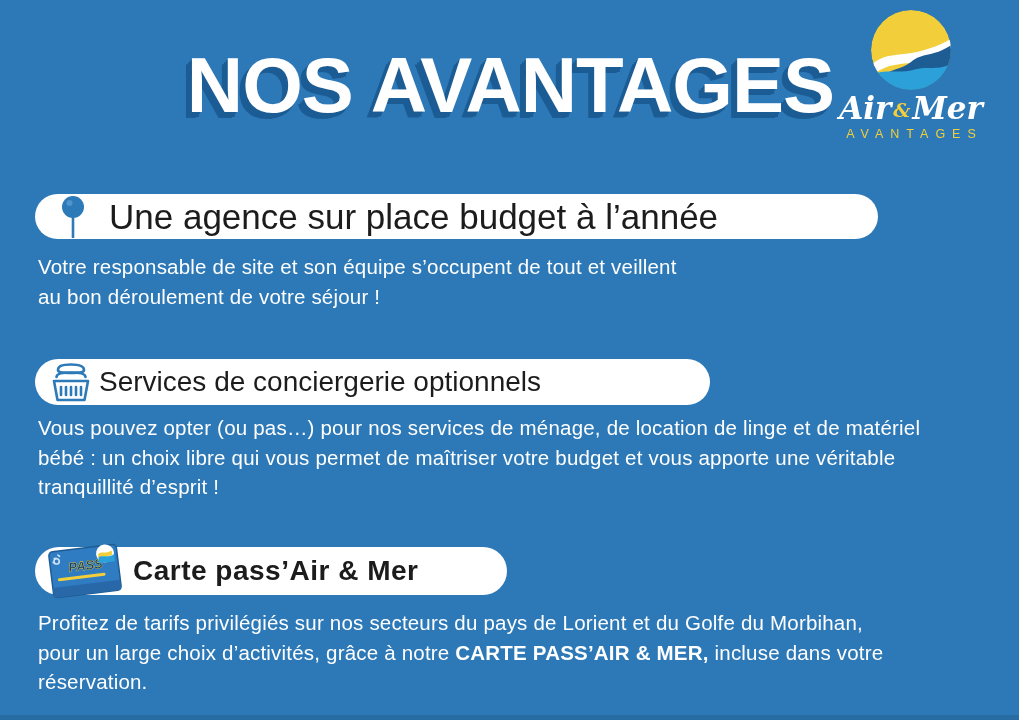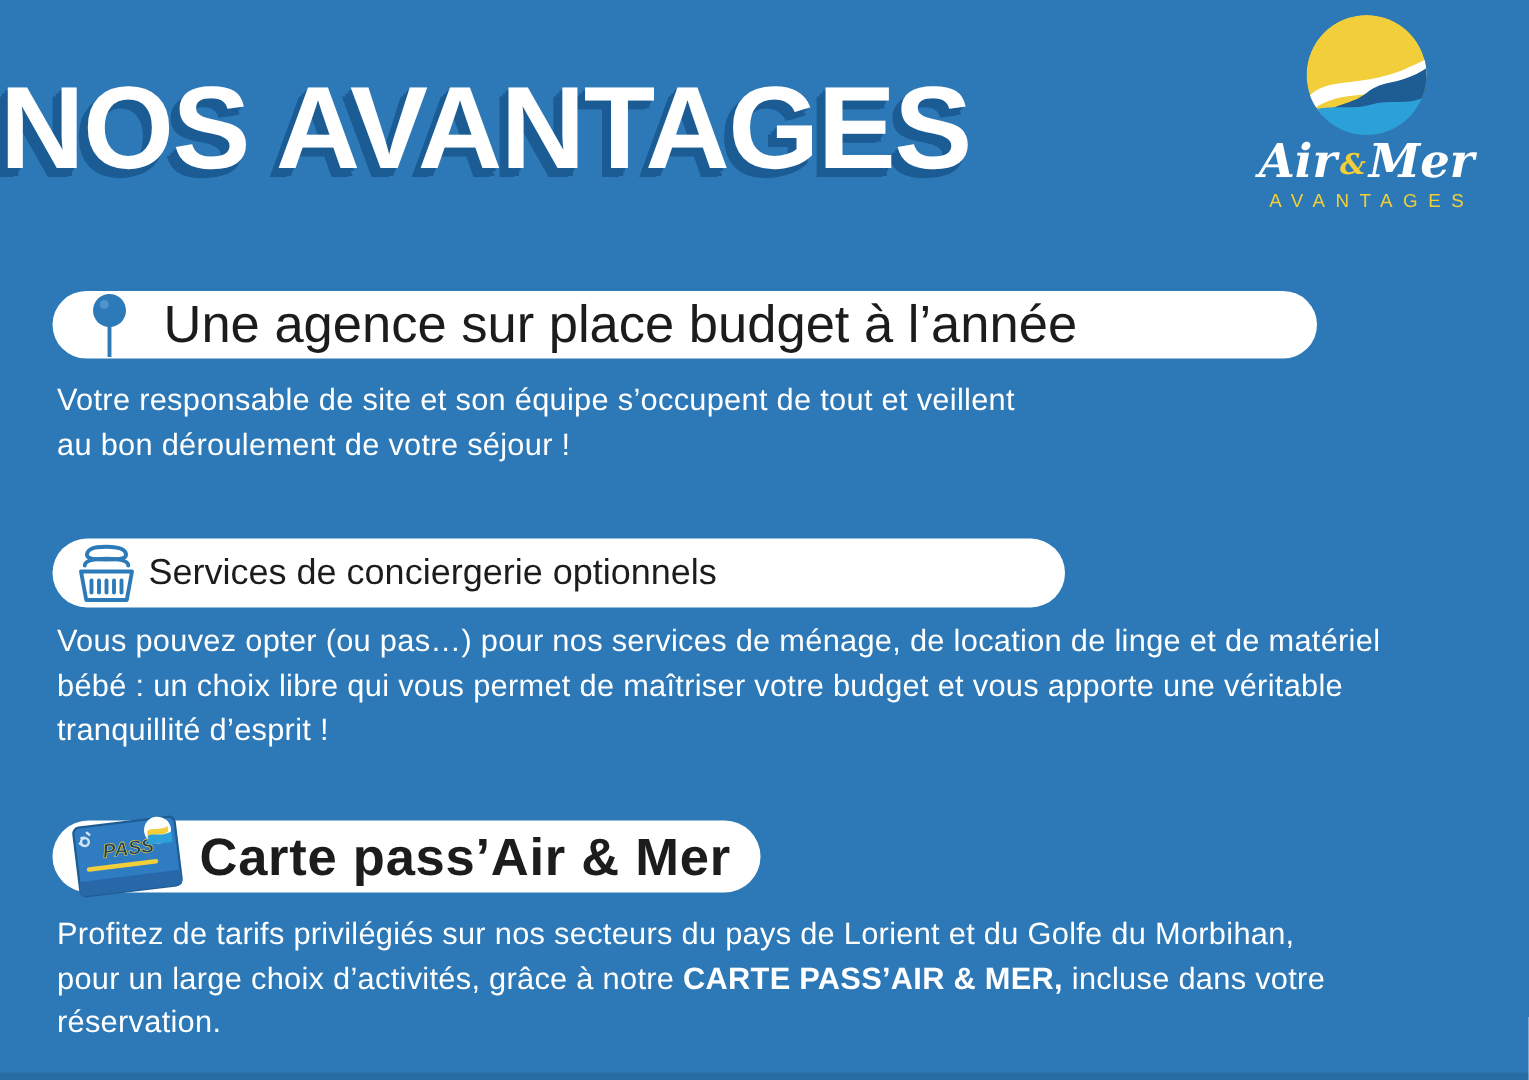--- a/index.html
+++ b/index.html
@@ -6,21 +6,21 @@
   .page{
     position:relative;
     width:1019px;height:720px;
     background:#2d79b7;
     overflow:hidden;
     font-family:"Liberation Sans", sans-serif;
   }
   
   .title{
     position:absolute;left:0;top:40px;right:185px;
-    text-align:left;
+    text-align:right;
     font-size:78px;font-weight:700;letter-spacing:-1px;
     color:#ffffff;
     text-shadow:-2px 2px 0 #1c5c94,-4px 4px 0 #1c5c94,-6px 6px 0 #1c5c94,-3px 5px 0 #1c5c94;
     white-space:nowrap;
   }
   
   .logo{
     position:absolute;top:10px;right:18px;width:180px;
     display:flex;flex-direction:column;align-items:center;
   }
@@ -41,23 +41,23 @@
   .pill{
     position:absolute;background:#ffffff;border-radius:40px;
     display:flex;align-items:center;box-sizing:border-box;
   }
   .pill .heading{
     color:#1c1c1c;white-space:nowrap;line-height:1;
   }
   .pill-agency{left:35px;top:194px;width:843px;height:45px;padding-left:74px;}
   .pill-agency .heading{font-size:35px;font-weight:400;}
   .pill-concierge{left:35px;top:359px;width:675px;height:46px;padding-left:64px;}
-  .pill-concierge .heading{font-size:24px;font-weight:400;}
+  .pill-concierge .heading{font-size:28px;font-weight:400;}
   .pill-pass{left:35px;top:547px;width:472px;height:48px;padding-left:98px;}
-  .pill-pass .heading{font-size:35px;font-weight:600;letter-spacing:0.5px;}
+  .pill-pass .heading{font-size:28px;font-weight:600;letter-spacing:0.5px;}
   .pill-icon{position:absolute;}
   .pin-icon{left:26px;top:1px;width:24px;height:44px;}
   .basket-icon{left:15px;top:3px;width:42px;height:40px;}
   .card-icon{left:12px;top:-3px;width:76px;height:54px;transform:rotate(-7deg);}
   
   .body-text{
     position:absolute;left:38px;width:985px;
     color:#ffffff;
     font-size:20.5px;font-weight:400;line-height:1.45;
     white-space:pre-line;

